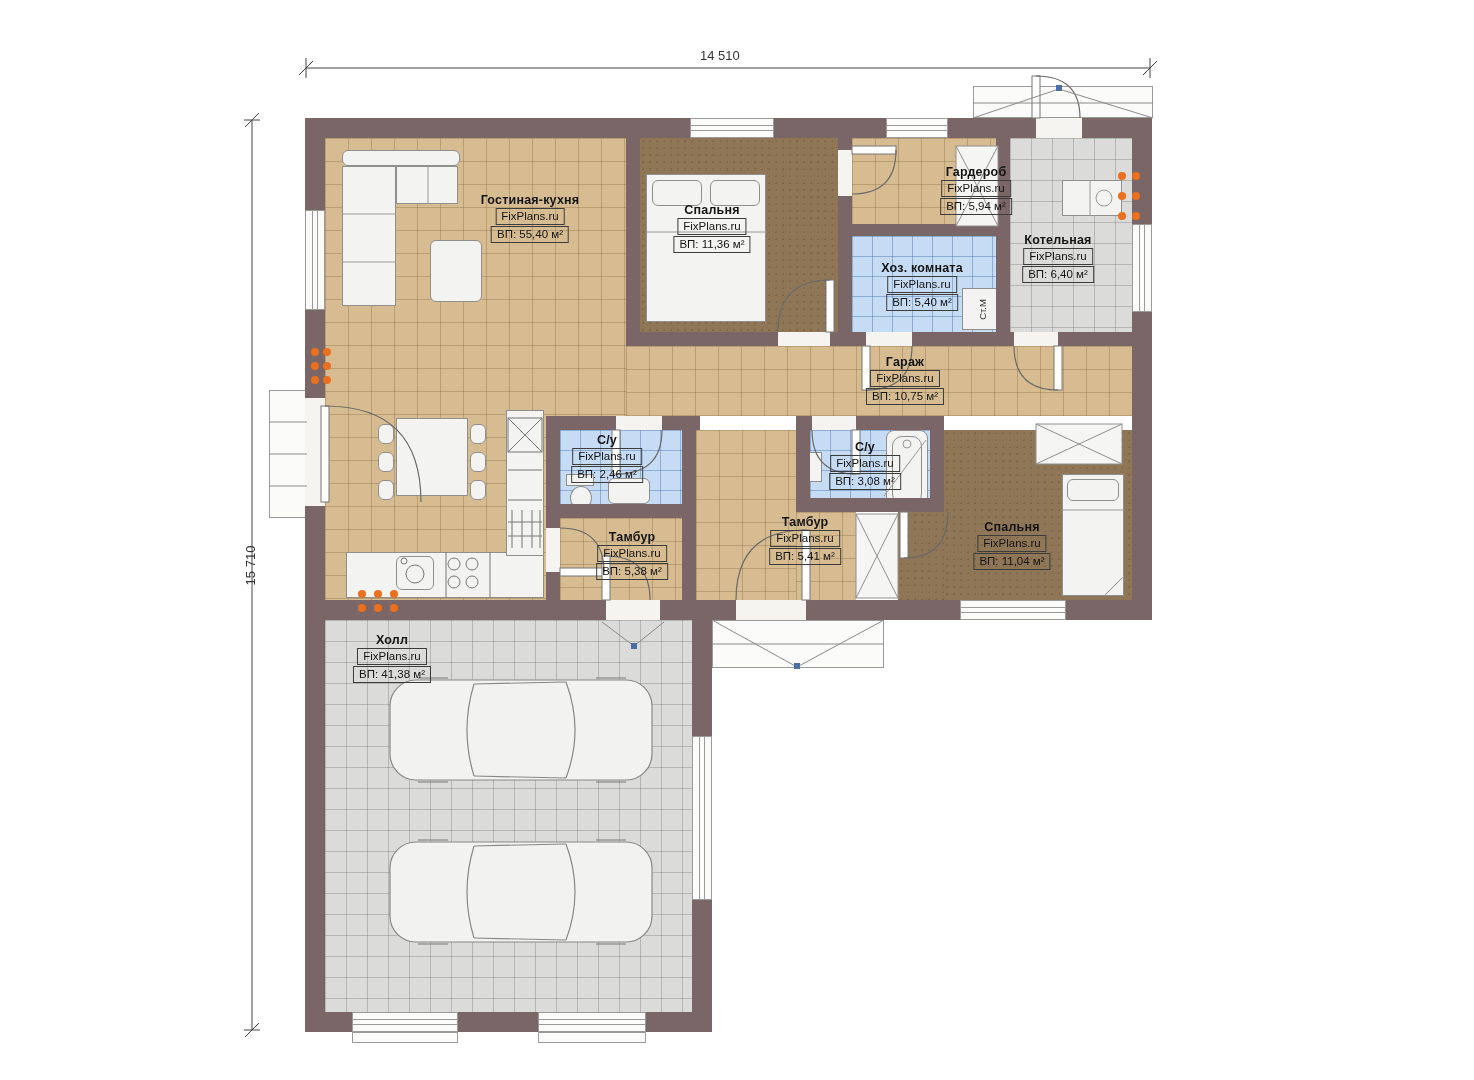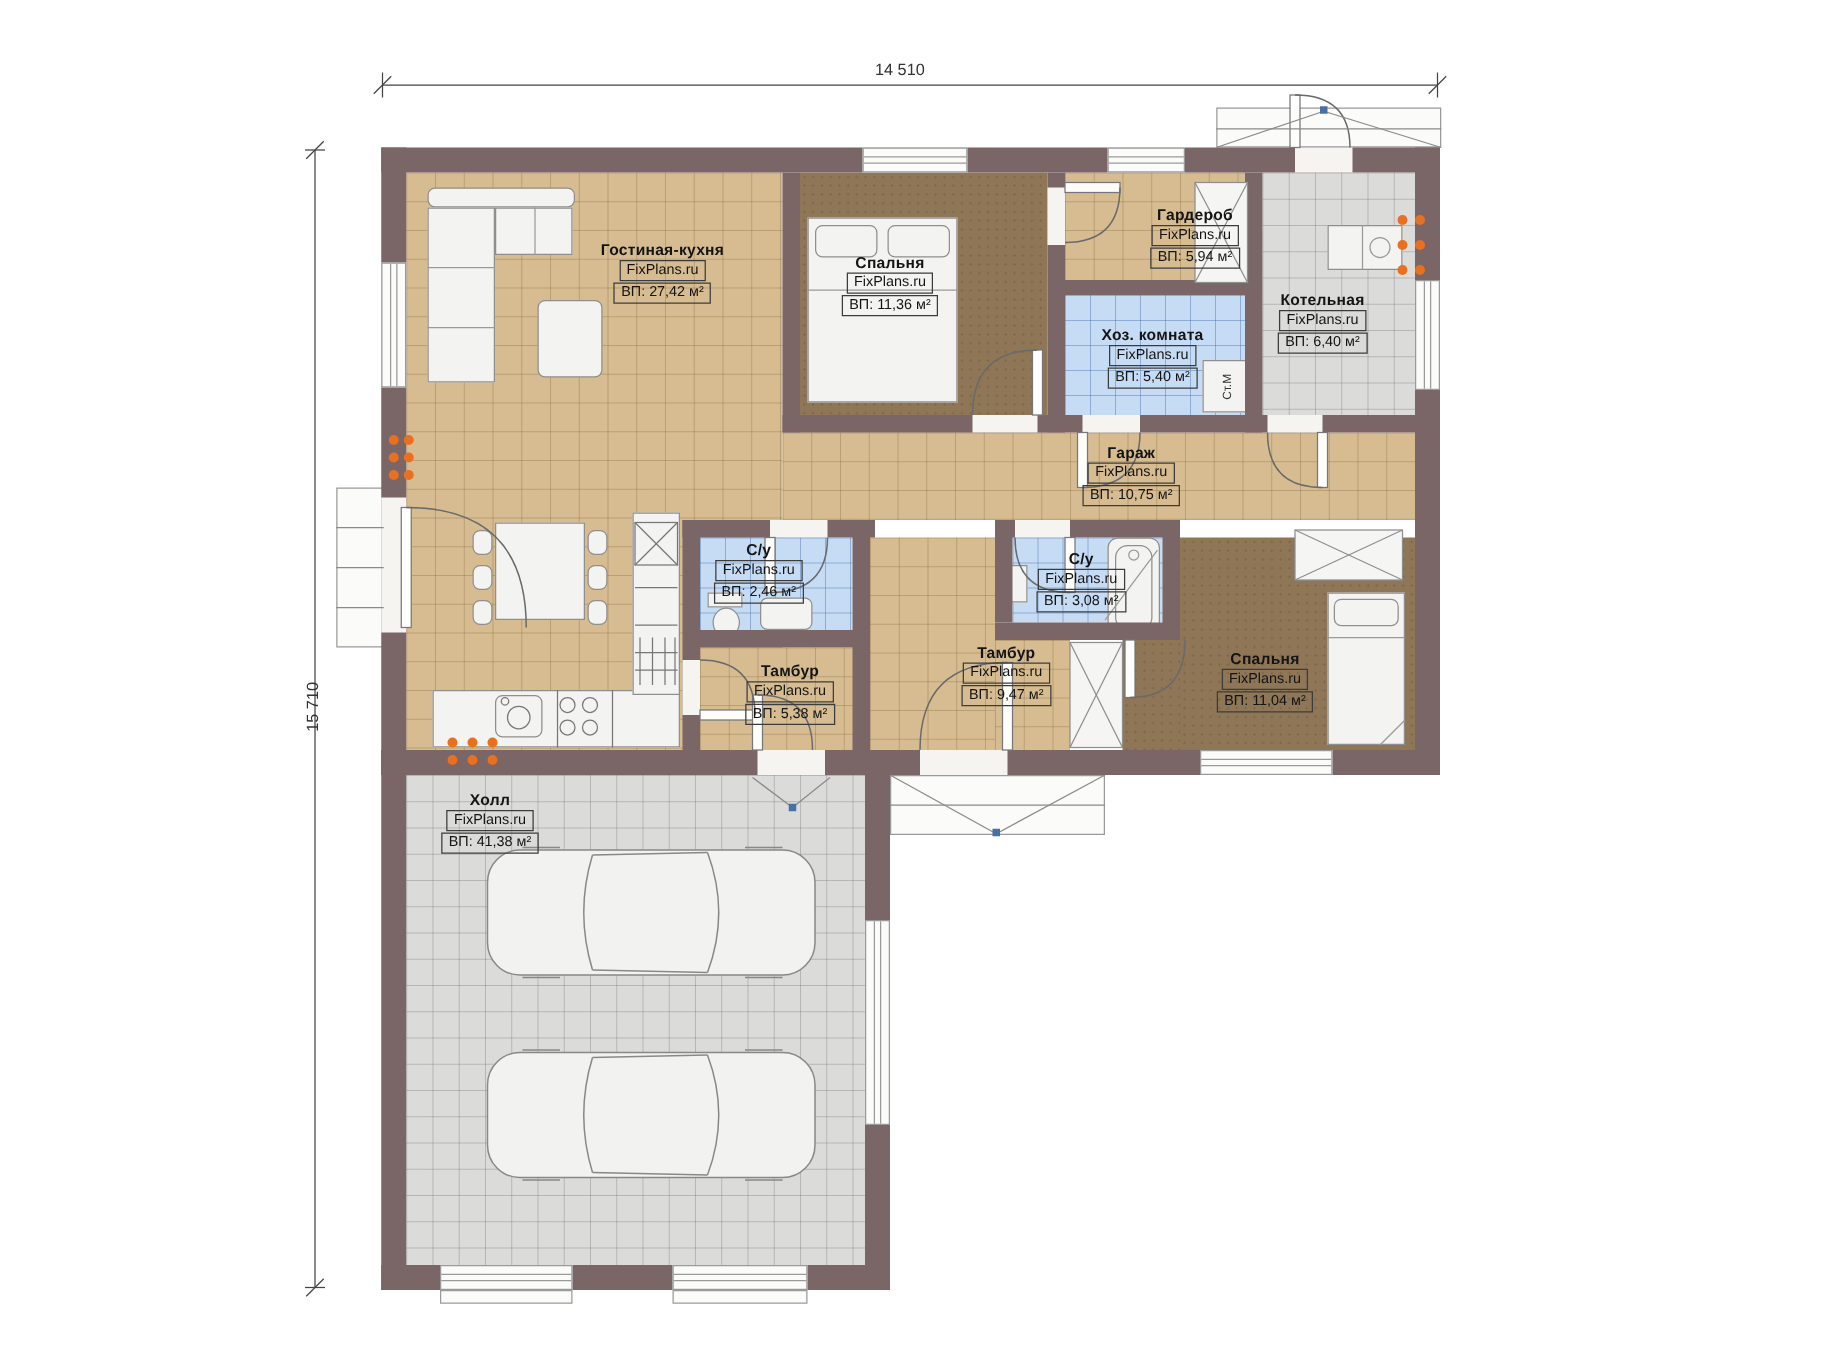--- a/index.html
+++ b/index.html
@@ -314,28 +314,28 @@
         <line x1="206" y1="102" x2="236" y2="102"></line>
     </g>
   </svg>
 
   <div class="dim-label" style="left:700px;top:48px">14 510</div>
   <div class="dim-label" style="left:210px;top:558px;width:80px;text-align:center;transform:rotate(-90deg)">15 710</div>
 
   <div class="room-label" style="left:530px;top:218px">
     <div class="rname">Гостиная-кухня</div>
     <div class="rbox">FixPlans.ru</div>
-    <div class="rbox">ВП: 27,42 м²</div>
+    <div class="rbox">ВП: 55,40 м²</div>
   </div>
   <div class="room-label" style="left:712px;top:228px">
     <div class="rname">Спальня</div>
     <div class="rbox">FixPlans.ru</div>
     <div class="rbox">ВП: 11,36 м²</div>
   </div>
-  <div class="room-label" style="left:956px;top:190px">
+  <div class="room-label" style="left:976px;top:190px">
     <div class="rname">Гардероб</div>
     <div class="rbox">FixPlans.ru</div>
     <div class="rbox">ВП: 5,94 м²</div>
   </div>
   <div class="room-label" style="left:922px;top:286px">
     <div class="rname">Хоз. комната</div>
     <div class="rbox">FixPlans.ru</div>
     <div class="rbox">ВП: 5,40 м²</div>
   </div>
   <div class="room-label" style="left:1058px;top:258px">
@@ -359,21 +359,21 @@
     <div class="rbox">ВП: 3,08 м²</div>
   </div>
   <div class="room-label" style="left:632px;top:555px">
     <div class="rname">Тамбур</div>
     <div class="rbox">FixPlans.ru</div>
     <div class="rbox">ВП: 5,38 м²</div>
   </div>
   <div class="room-label" style="left:805px;top:540px">
     <div class="rname">Тамбур</div>
     <div class="rbox">FixPlans.ru</div>
-    <div class="rbox">ВП: 9,47 м²</div>
+    <div class="rbox">ВП: 5,41 м²</div>
   </div>
   <div class="room-label" style="left:1012px;top:545px">
     <div class="rname">Спальня</div>
     <div class="rbox">FixPlans.ru</div>
     <div class="rbox">ВП: 11,04 м²</div>
   </div>
   <div class="room-label" style="left:392px;top:658px">
     <div class="rname">Холл</div>
     <div class="rbox">FixPlans.ru</div>
     <div class="rbox">ВП: 41,38 м²</div>

